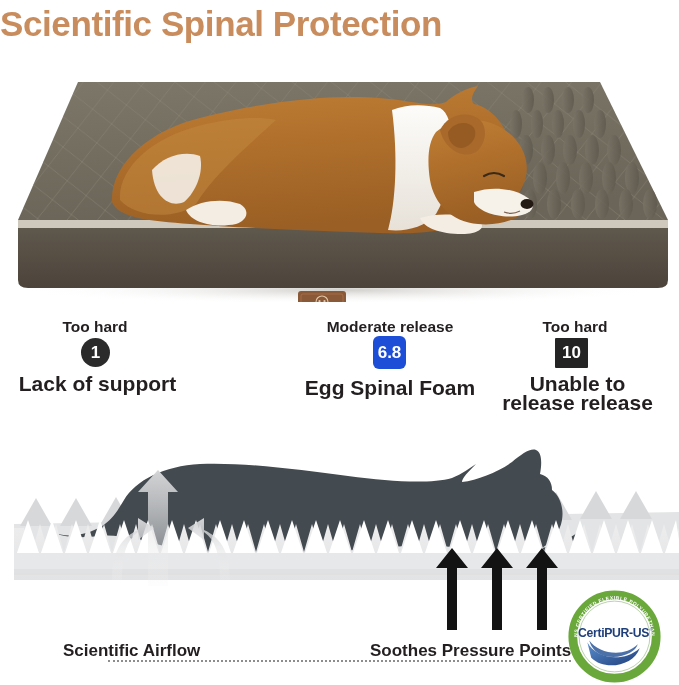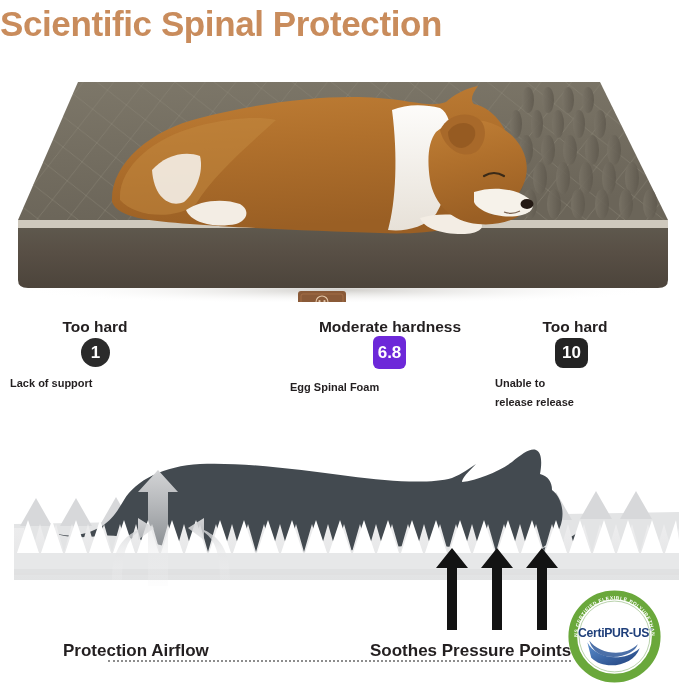--- a/index.html
+++ b/index.html
@@ -30,37 +30,37 @@
   .scale { position: absolute; left: 0; top: 308px; width: 679px; height: 110px; }
   .scale-line {
     position: absolute; left: 108px; top: 352px; width: 463px; height: 0;
     border-top: 2px dotted #8d8d8d;
   }
   .sc-top {
     position: absolute; font-size: 15.5px; font-weight: 700; color: #231f20;
     text-align: center; white-space: nowrap; line-height: 18px;
   }
   .sc-bot {
-    position: absolute; font-size: 11px; font-weight: 700; color: #231f20;
-    line-height: 19px;
+    position: absolute; font-size: 21px; font-weight: 700; color: #231f20;
+    text-align: center; line-height: 19px;
   }
   .marker {
     position: absolute; display: flex; align-items: center; justify-content: center;
     font-weight: 700; color: #ffffff;
   }
   .marker.circle {
     width: 29px; height: 29px; border-radius: 50%;
     background: #2b2b2b; font-size: 17px;
   }
   .marker.rounded {
     width: 33px; height: 33px; border-radius: 6px;
-    background: #6d28d9; font-size: 17px;
+    background: #1d4ed8; font-size: 17px;
   }
   .marker.square {
-    width: 33px; height: 30px; border-radius: 8px;
+    width: 33px; height: 30px; border-radius: 1px;
     background: #242424; font-size: 17px;
   }
 
   
   #lbl-soft-top   { left: 20px;  top: 10px;  width: 150px; }
   #mk-1           { left: 81px;  top: 338px; }
   #lbl-soft-bot   { left: 10px;  top: 66px;  width: 175px; }
 
   #lbl-mod-top    { left: 280px; top: 10px;  width: 220px; }
   #mk-68          { left: 373px; top: 336px; }
@@ -237,21 +237,21 @@
       </g>
     </svg>
   </div>
 
   <div class="scale">
     <div class="scale-line"></div>
 
     <div class="sc-top" id="lbl-soft-top">Too hard</div>
     <div class="sc-bot" id="lbl-soft-bot">Lack of support</div>
 
-    <div class="sc-top" id="lbl-mod-top">Moderate hardness</div>
+    <div class="sc-top" id="lbl-mod-top">Moderate release</div>
     <div class="sc-bot" id="lbl-mod-bot">Egg Spinal Foam</div>
 
     <div class="sc-top" id="lbl-hard-top">Too hard</div>
     <div class="sc-bot" id="lbl-hard-bot">
       <div>Unable to</div>
       <div>release release</div>
     </div>
   </div>
 
   <div class="marker circle" id="mk-1">1</div>
@@ -379,21 +379,21 @@
       </g>
 
       <g fill="#131313">
         <path d="M447 210 L447 148 L436 148 L452 128 L468 148 L457 148 L457 210 Z"></path>
         <path d="M492 210 L492 148 L481 148 L497 128 L513 148 L502 148 L502 210 Z"></path>
         <path d="M537 210 L537 148 L526 148 L542 128 L558 148 L547 148 L547 210 Z"></path>
       </g>
     </svg>
   </div>
 
-  <div class="cap" id="cap-airflow">Protection Airflow</div>
+  <div class="cap" id="cap-airflow">Scientific Airflow</div>
   <div class="cap" id="cap-pressure">Soothes Pressure Points</div>
 
   <div class="badge">
     <svg viewBox="0 0 100 100" xmlns="http://www.w3.org/2000/svg">
       <defs>
         <path id="arcTopPath" d="M 12 50 A 38 38 0 0 1 88 50"></path>
         <path id="arcBotPath" d="M 17 50 A 33 33 0 0 0 83 50"></path>
         <linearGradient id="swooshG" x1="0" y1="0" x2="1" y2="1">
           <stop offset="0%" stop-color="#5b8fd0"></stop>
           <stop offset="100%" stop-color="#1f3f7a"></stop>

